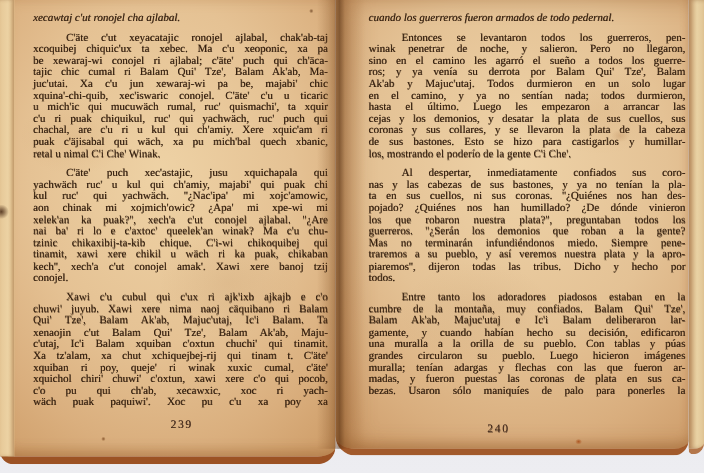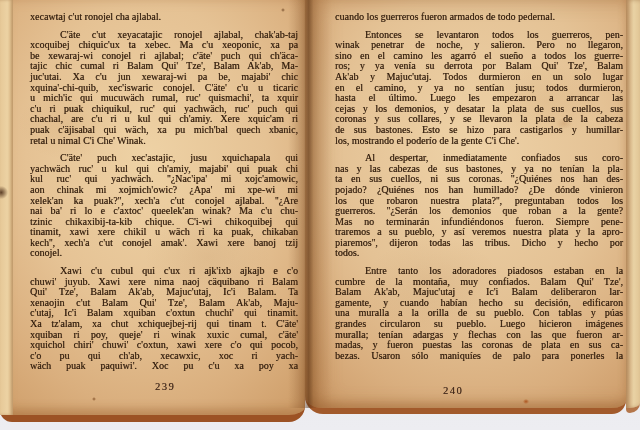--- a/index.html
+++ b/index.html
@@ -58,21 +58,21 @@
   .textcol{
     position:absolute;z-index:4;
     font-size:10px;line-height:10.6px;
     color:#35200f;
     text-shadow:0.35px 0.2px 0 rgba(53,32,15,.65);
     text-align:justify;
   }
   .textcol.left{left:30px;top:12px;width:268px;}
   .textcol.right{left:335px;top:12px;width:288px;}
   .para{margin-top:7px;}
-  .para:first-child{margin-top:0;}
+  .para:first-child{margin-top:0;font-style:italic;}
   .line{text-align:justify;text-align-last:justify;}
   .line.end{text-align-last:left;}
   .line.indent{padding-left:30px;}
   .pagenum{
     position:absolute;z-index:4;font-size:10.5px;letter-spacing:1.5px;
     color:#41281a;text-shadow:0.35px 0.2px 0 rgba(65,40,26,.6);
   }
   .pagenum.left{left:131px;top:381px;margin-left:24px;}
   .pagenum.right{left:443px;top:385px;}
   .speck{position:absolute;border-radius:50%;z-index:4;pointer-events:none;}
@@ -138,35 +138,35 @@
   <div class="textcol right">
       <div class="para">
         <div class="line end">cuando los guerreros fueron armados de todo pedernal.</div>
       </div>
       <div class="para">
         <div class="line indent">Entonces se  levantaron todos los  guerreros,  pen-</div>
         <div class="line">winak penetrar de  noche, y salieron.   Pero no llegaron,</div>
         <div class="line">sino en el camino les agarró el sueño a todos los guerre-</div>
         <div class="line">ros; y ya venía su derrota  por Balam Qui' Tze',  Balam</div>
         <div class="line">Ak'ab y Majuc'utaj.  Todos durmieron  en un solo lugar</div>
-        <div class="line">en el camino,  y ya no  sentían jusu;  todos  durmieron,</div>
+        <div class="line">en el camino,  y ya no  sentían nada;  todos  durmieron,</div>
         <div class="line">hasta el último.   Luego les  empezaron a  arrancar  las</div>
         <div class="line">cejas y los demonios, y desatar la  plata de sus cuellos, sus</div>
         <div class="line">coronas y sus collares, y se llevaron la plata de la cabeza</div>
         <div class="line">de sus bastones. Esto se hizo para castigarlos y humillar-</div>
         <div class="line end">los, mostrando el poderío de la gente C'i Che'.</div>
       </div>
       <div class="para">
         <div class="line indent">Al despertar,   inmediatamente  confiados sus coro-</div>
         <div class="line">nas y las cabezas de sus bastones,  y ya no tenían la pla-</div>
         <div class="line">ta en sus cuellos, ni sus coronas.  ''¿Quiénes nos han des-</div>
         <div class="line">pojado? ¿Quiénes nos han humillado? ¿De dónde vinieron</div>
         <div class="line">los que robaron  nuestra plata?'',  preguntaban todos los</div>
         <div class="line">guerreros.  ''¿Serán los demonios que roban a la  gente?</div>
-        <div class="line">Mas no terminarán infundiéndonos fueron. Siempre pene-</div>
+        <div class="line">Mas no terminarán infundiéndonos miedo. Siempre pene-</div>
         <div class="line">traremos a su pueblo, y así veremos nuestra plata y la apro-</div>
         <div class="line">piaremos'',  dijeron todas las tribus.   Dicho y hecho por</div>
         <div class="line end">todos.</div>
       </div>
       <div class="para">
         <div class="line indent">Entre tanto  los adoradores  piadosos  estaban en la</div>
         <div class="line">cumbre de la  montaña,  muy confiados.  Balam Qui' Tze',</div>
         <div class="line">Balam Ak'ab,  Majuc'utaj  e Ic'i Balam  deliberaron  lar-</div>
         <div class="line">gamente, y cuando habían hecho su  decisión,  edificaron</div>
         <div class="line">una muralla a la  orilla de su pueblo.  Con tablas y púas</div>

